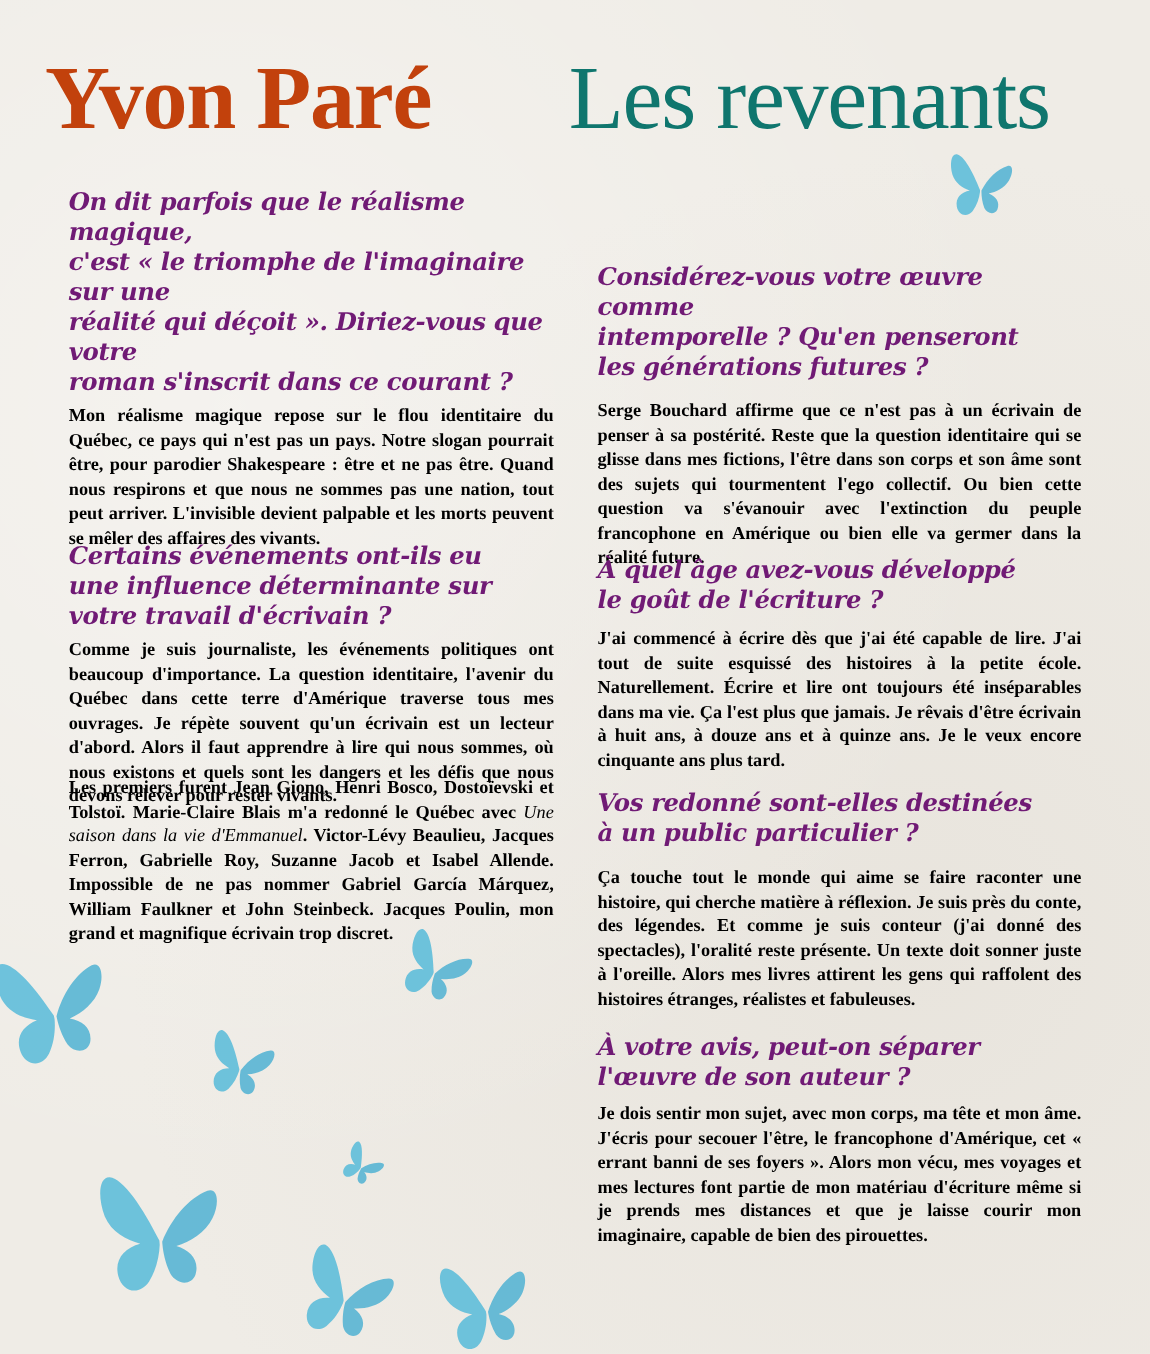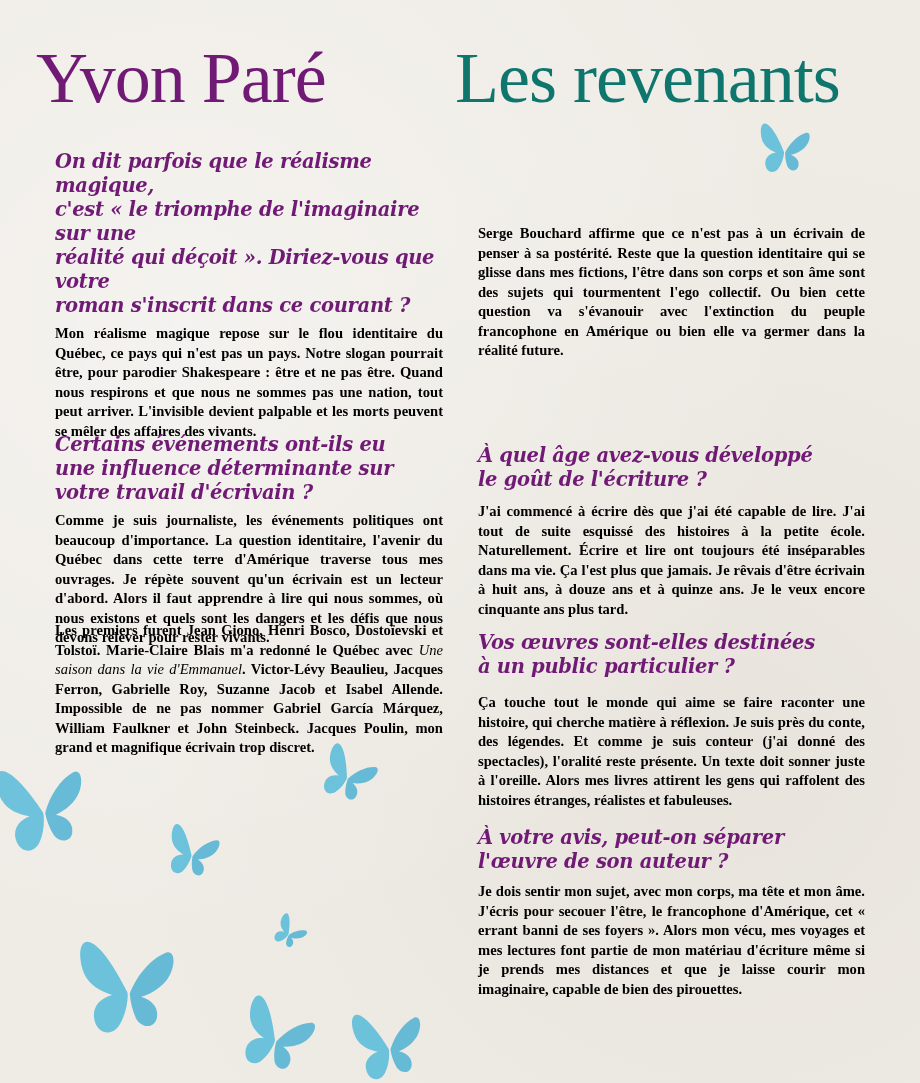--- a/index.html
+++ b/index.html
@@ -8,21 +8,21 @@
     background: #efece6;
     background-image:
       radial-gradient(circle at 20% 30%, rgba(255,255,255,0.35), transparent 60%),
       radial-gradient(circle at 80% 70%, rgba(220,214,204,0.35), transparent 60%);
     font-family: "Liberation Serif", "DejaVu Serif", serif;
   }
   .title {
     position: absolute; top: 42px; font-size: 72px; line-height: 1;
     font-family: "Liberation Serif", "DejaVu Serif", serif; letter-spacing: -1px;
   }
-  .title.author { left: 36px; color: #701a75; }
+  .title.author { left: 36px; color: #c2410c; font-weight: bold; }
   .title.book { left: 455px; color: #0f766e; }
   .block { position: absolute; }
   .q {
     color: #701a75; font-style: italic; font-weight: bold;
     font-family: "DejaVu Serif", "Liberation Serif", serif;
     font-size: 19.5px; line-height: 24px; margin: 0;
     white-space: pre-line; letter-spacing: -0.3px;
   }
   .a {
     color: #000000; font-size: 14.6px; line-height: 19.5px; margin: 6px 0 0 0;
@@ -104,31 +104,34 @@
 une influence déterminante sur
 votre travail d'écrivain ?</p>
   <p class="a">Comme je suis journaliste, les événements politiques ont beaucoup d'importance. La question identitaire, l'avenir du Québec dans cette terre d'Amérique traverse tous mes ouvrages. Je répète souvent qu'un écrivain est un lecteur d'abord. Alors il faut apprendre à lire qui nous sommes, où nous existons et quels sont les dangers et les défis que nous devons relever pour rester vivants.</p>
 </div>
 
 <div class="block left" style="top:615px;">
   <p class="a"><span>Les premiers furent Jean Giono, Henri Bosco, Dostoïevski et Tolstoï. Marie-Claire Blais m'a redonné le Québec avec </span><em>Une saison dans la vie d'Emmanuel</em><span>. Victor-Lévy Beaulieu, Jacques Ferron, Gabrielle Roy, Suzanne Jacob et Isabel Allende. Impossible de ne pas nommer Gabriel García Márquez, William Faulkner et John Steinbeck. Jacques Poulin, mon grand et magnifique écrivain trop discret.</span></p>
 </div>
 
 <div class="block right" style="top:210px;">
+  <p class="q">Considérez-vous votre œuvre comme
+intemporelle ? Qu'en penseront
+les générations futures ?</p>
   <p class="a" style="margin-top:14px;">Serge Bouchard affirme que ce n'est pas à un écrivain de penser à sa postérité. Reste que la question identitaire qui se glisse dans mes fictions, l'être dans son corps et son âme sont des sujets qui tourmentent l'ego collectif. Ou bien cette question va s'évanouir avec l'extinction du peuple francophone en Amérique ou bien elle va germer dans la réalité future.</p>
 </div>
 
 <div class="block right" style="top:420px;margin-top:24px;">
   <p class="q">À quel âge avez-vous développé
 le goût de l'écriture ?</p>
   <p class="a" style="margin-top:10px;">J'ai commencé à écrire dès que j'ai été capable de lire. J'ai tout de suite esquissé des histoires à la petite école. Naturellement. Écrire et lire ont toujours été inséparables dans ma vie. Ça l'est plus que jamais. Je rêvais d'être écrivain à huit ans, à douze ans et à quinze ans. Je le veux encore cinquante ans plus tard.</p>
 </div>
 
 <div class="block right" style="top:631px;">
-  <p class="q">Vos œuvres sont-elles destinées
+  <p class="q">Vos redonné sont-elles destinées
 à un public particulier ?</p>
   <p class="a" style="margin-top:14px;">Ça touche tout le monde qui aime se faire raconter une histoire, qui cherche matière à réflexion. Je suis près du conte, des légendes. Et comme je suis conteur (j'ai donné des spectacles), l'oralité reste présente. Un texte doit sonner juste à l'oreille. Alors mes livres attirent les gens qui raffolent des histoires étranges, réalistes et fabuleuses.</p>
 </div>
 
 <div class="block right" style="top:826px;">
   <p class="q">À votre avis, peut-on séparer
 l'œuvre de son auteur ?</p>
   <p class="a" style="margin-top:8px;">Je dois sentir mon sujet, avec mon corps, ma tête et mon âme. J'écris pour secouer l'être, le francophone d'Amérique, cet « errant banni de ses foyers ». Alors mon vécu, mes voyages et mes lectures font partie de mon matériau d'écriture même si je prends mes distances et que je laisse courir mon imaginaire, capable de bien des pirouettes.</p>
 </div>
 

